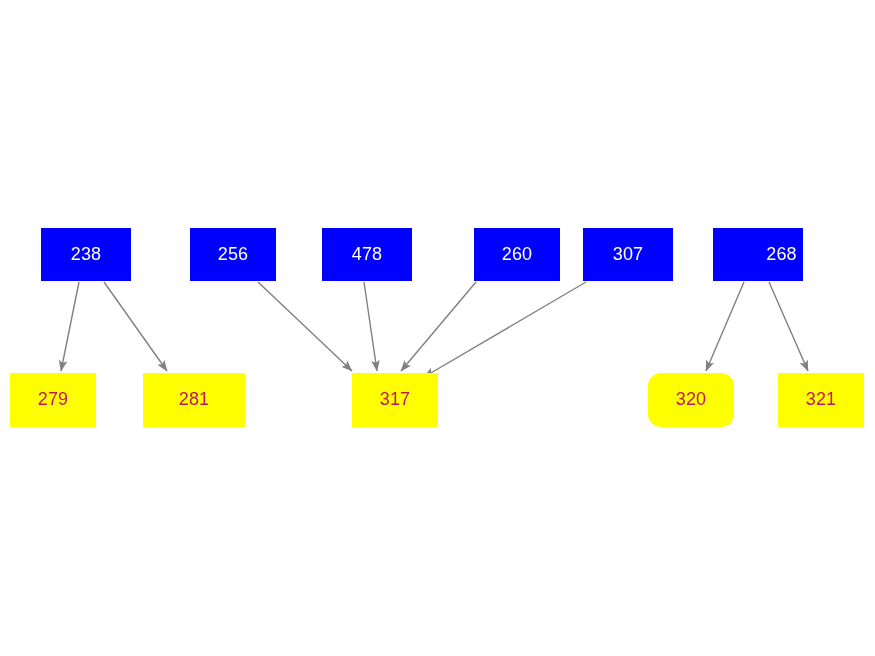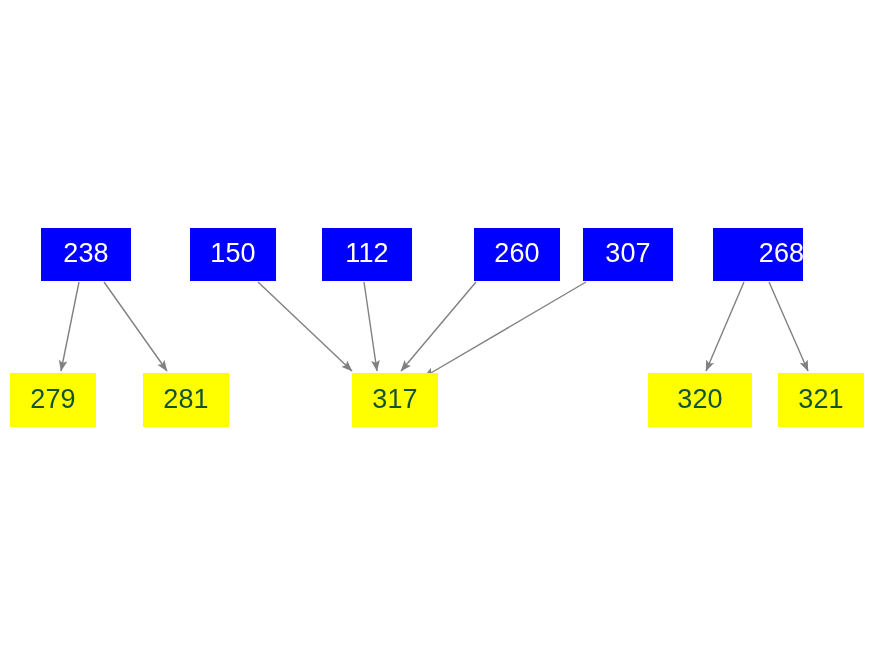--- a/index.html
+++ b/index.html
@@ -26,32 +26,32 @@
     height: 656px;
     pointer-events: none;
   }
   .node {
     position: absolute;
     display: flex;
     align-items: center;
     justify-content: center;
     box-sizing: border-box;
     font-family: "Liberation Sans", sans-serif;
-    font-size: 27px;
+    font-size: 18px;
     line-height: 1;
     letter-spacing: 0.2px;
     user-select: none;
   }
   .node.source {
     background: #0000ff;
     color: #ffffff;
   }
   .node.target {
     background: #ffff00;
-    color: #14532d;
+    color: #be185d;
   }
   .node-label {
     display: block;
     transform: translateY(-1px);
   }
 </style>
 </head>
 <body>
 
 <div id="canvas">
@@ -72,44 +72,44 @@
         <line x1="744" y1="282" x2="706" y2="371" stroke="#808080" stroke-width="1.4" marker-end="url(#arrowhead)"></line>
         <line x1="769" y1="282" x2="808" y2="371" stroke="#808080" stroke-width="1.4" marker-end="url(#arrowhead)"></line>
       </g>
   </svg>
 
   <div id="nodes-group">
       <div class="node source" style="left: 41px; top: 228px; width: 90px; height: 53px;">
         <span class="node-label">238</span>
       </div>
       <div class="node source" style="left: 190px; top: 228px; width: 86px; height: 53px;">
-        <span class="node-label">150</span>
+        <span class="node-label">256</span>
       </div>
       <div class="node source" style="left: 322px; top: 228px; width: 90px; height: 53px;">
-        <span class="node-label">112</span>
+        <span class="node-label">478</span>
       </div>
       <div class="node source" style="left: 452px; top: 228px; width: 86px; height: 53px; margin-left: 22px;">
         <span class="node-label">260</span>
       </div>
       <div class="node source" style="left: 583px; top: 228px; width: 90px; height: 53px;">
         <span class="node-label">307</span>
       </div>
       <div class="node source" style="left: 713px; top: 228px; width: 90px; height: 53px; padding-left: 47px;">
         <span class="node-label">268</span>
       </div>
       <div class="node target" style="left: 10px; top: 373px; width: 86px; height: 54px;">
         <span class="node-label">279</span>
       </div>
-      <div class="node target" style="left: 143px; top: 373px; width: 86px; height: 54px;">
+      <div class="node target" style="left: 143px; top: 373px; width: 102px; height: 54px;">
         <span class="node-label">281</span>
       </div>
       <div class="node target" style="left: 335px; top: 373px; width: 86px; height: 54px; margin-left: 17px;">
         <span class="node-label">317</span>
       </div>
-      <div class="node target" style="left: 648px; top: 373px; width: 104px; height: 54px;">
+      <div class="node target" style="left: 648px; top: 373px; width: 86px; height: 54px; border-radius: 13px;">
         <span class="node-label">320</span>
       </div>
       <div class="node target" style="left: 778px; top: 373px; width: 86px; height: 54px;">
         <span class="node-label">321</span>
       </div>
     </div>
 
 </div>
 
 </body></html>

